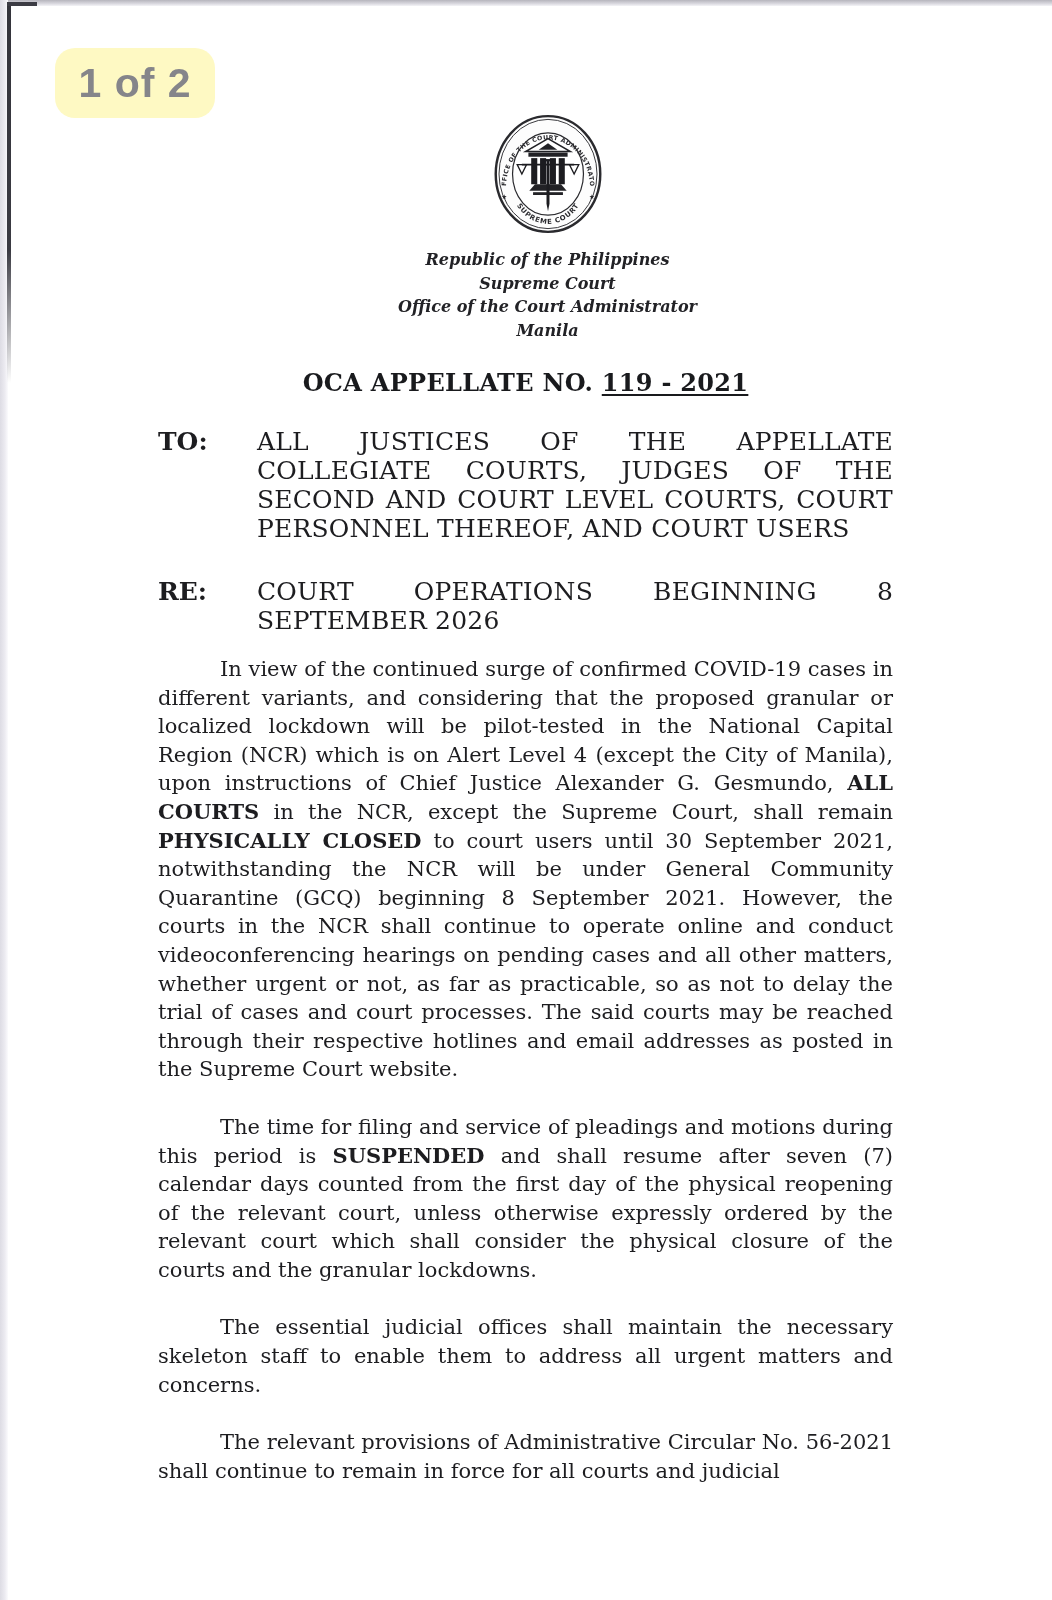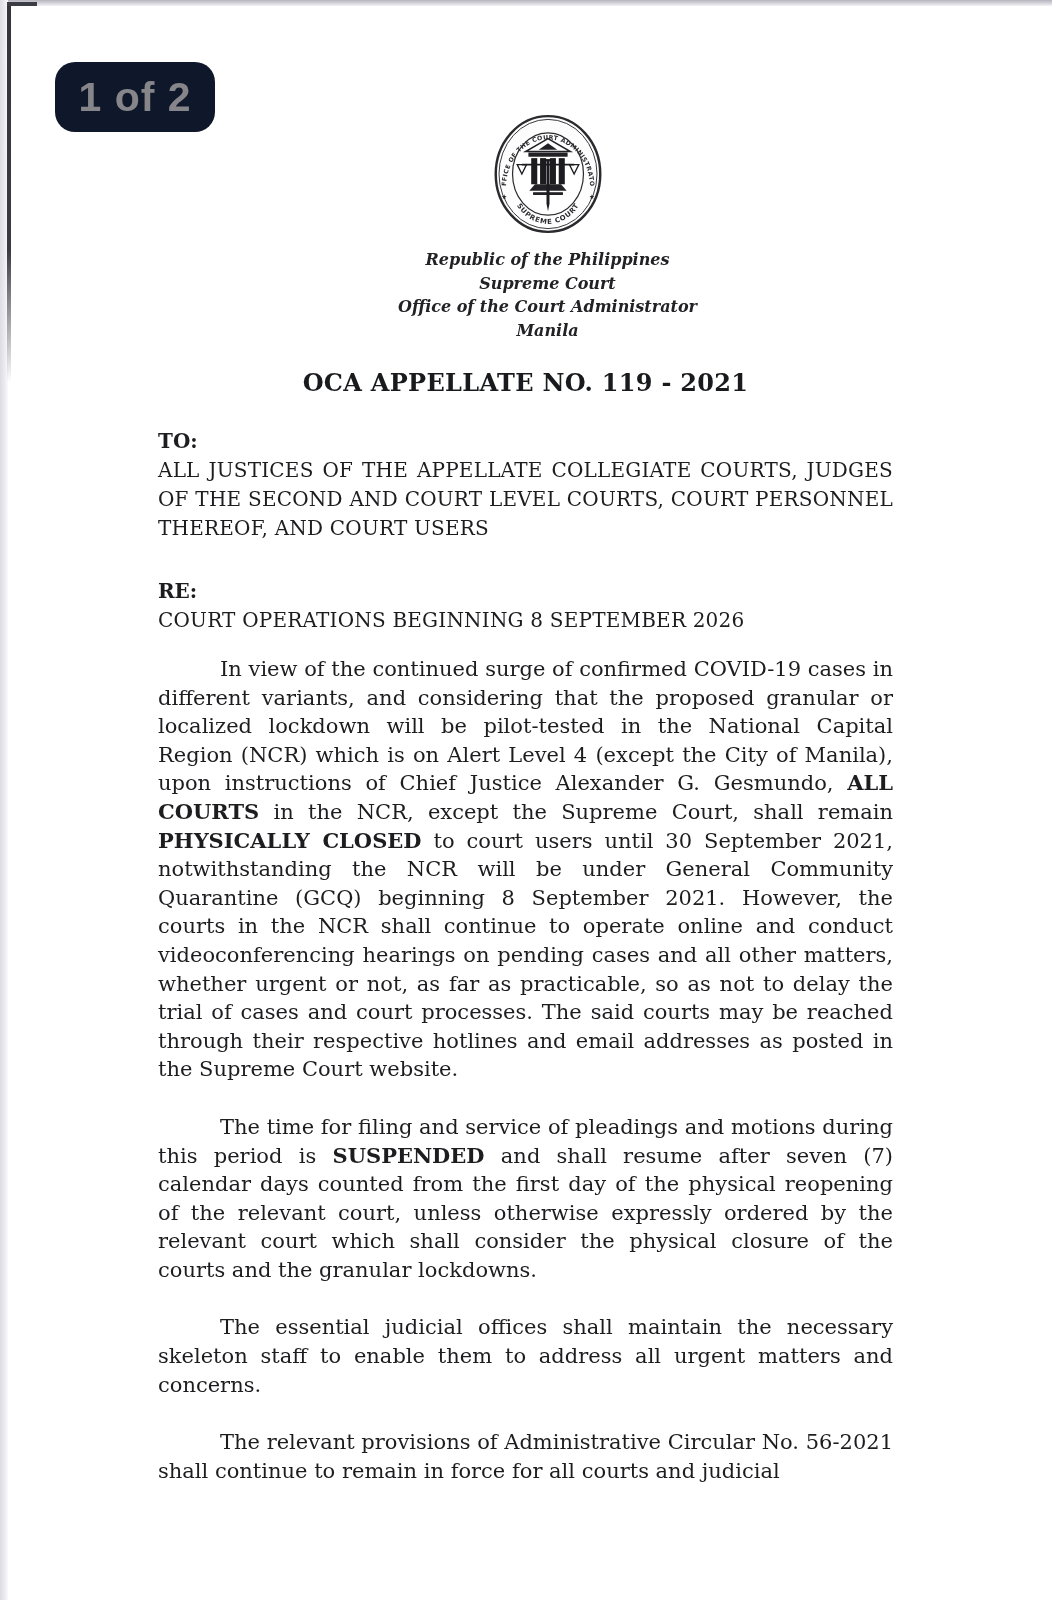--- a/index.html
+++ b/index.html
@@ -12,42 +12,42 @@
   .top-edge{position:absolute;top:0;left:0;right:0;height:6px;
     background:linear-gradient(to bottom,#b6b5bd 0%,#d6d5dc 55%,#f4f4f7 100%);}
   .left-edge{position:absolute;top:0;left:0;bottom:0;width:8px;
     background:linear-gradient(to right,#dddce4,#ecebf1 60%,#fbfbfd);}
   .scan-line-v{position:absolute;left:7px;top:3px;width:4px;height:380px;
     background:linear-gradient(to bottom,#34343b 0%,#3a3a42 65%,rgba(58,58,66,0) 100%);}
   .scan-line-h{position:absolute;left:7px;top:2px;width:30px;height:4px;background:#3c3c44;}
 
   
   .page-badge{
-    position:absolute;left:55px;top:62px;width:160px;height:70px;
-    background:#0f172a;border-radius:20px;
+    position:absolute;left:55px;top:48px;width:160px;height:70px;
+    background:#fef9c3;border-radius:20px;
     display:flex;align-items:center;justify-content:center;
     font-family:"Liberation Sans","DejaVu Sans",sans-serif;
     font-weight:bold;font-size:41px;color:#85858a;letter-spacing:1px;
   }
 
   
   .doc{position:absolute;left:158px;top:0;width:735px;}
 
   .seal-wrap{margin:112px auto 0;width:112px;position:relative;left:22px;}
   .seal-wrap svg{display:block;}
 
   .letterhead{margin-top:12px;text-align:center;position:relative;left:22px;
     font-weight:bold;font-style:italic;font-size:16px;line-height:23.5px;color:#222226;}
 
   .circular-title{margin-top:26px;text-align:center;font-weight:bold;
     font-size:24px;letter-spacing:0.3px;color:#191a1d;}
-  .circular-title .num{text-decoration-thickness:2px;text-underline-offset:3px;}
+  .circular-title .num{text-decoration:underline;text-decoration-thickness:2px;text-underline-offset:3px;}
 
   .fields{margin-top:30px;}
-  .field-row{display:flex;font-size:20px;line-height:29px;flex-direction:column;}
+  .field-row{display:flex;font-size:25px;line-height:29px;}
   .field-row.re{margin-top:34px;}
   .field-label{width:99px;flex:none;font-weight:bold;}
   .field-value{flex:1;text-align:justify;letter-spacing:0.2px;}
 
   .body-paragraphs{margin-top:20px;}
   .para{margin:0 0 29px 0;font-size:21px;line-height:28.6px;
     text-align:justify;text-indent:62px;}
   .para b{font-weight:bold;}
 
   .seal-text{font-family:"DejaVu Sans",sans-serif;font-weight:bold;fill:#2a2a2e;}

